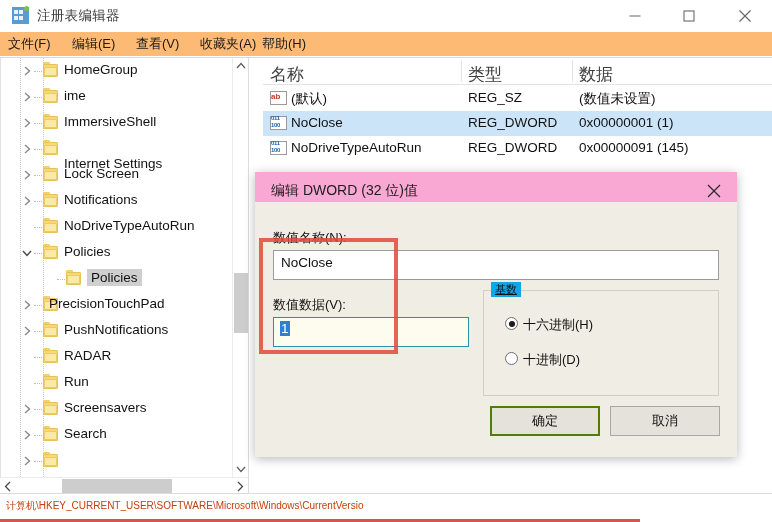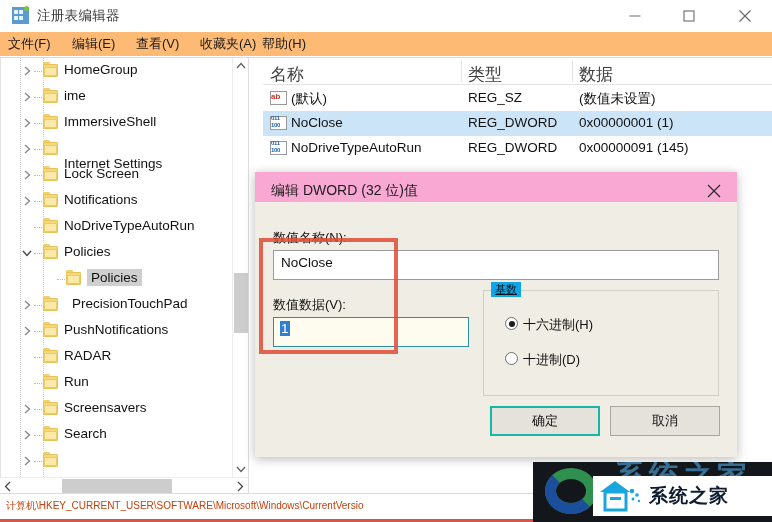--- a/index.html
+++ b/index.html
@@ -95,21 +95,21 @@
 
   .groupbox{position:absolute;border:1px solid #d2d0c6;box-sizing:border-box;background:#f0eee4;}
   .group-cap{position:absolute;background:#0ea5e9;padding:0 4px;font-size:11px;color:#111;text-decoration:underline;}
   .radio{position:absolute;}
   .radio .ring{position:absolute;left:0;top:1px;width:13px;height:13px;border:1px solid #6f6f6f;border-radius:50%;background:#fff;box-sizing:border-box;}
   .radio .dot{position:absolute;left:3.5px;top:4.5px;width:6px;height:6px;border-radius:50%;background:#1a1a1a;}
   .radio .rl{position:absolute;left:18px;top:0px;font-size:13px;color:#111;white-space:nowrap;}
 
   .btn{position:absolute;height:30px;background:#e4e2da;border:1px solid #a9a7a0;box-sizing:border-box;
        font-size:13px;color:#111;text-align:center;line-height:28px;cursor:default;}
-  .btn.default{border:2px solid #14b8a6;line-height:26px;}
+  .btn.default{border:2px solid #4d7c0f;line-height:26px;}
 
   
   .annot{position:absolute;border:4px solid #e04a3a;box-sizing:border-box;opacity:.85;}
 
   
   .statusbar{position:absolute;left:0;top:493px;width:772px;height:29px;background:#fff;border-top:1px solid #dcdcdc;}
   .statusbar .path{position:absolute;left:6px;top:5px;font-size:10px;color:#c2410c;white-space:nowrap;}
   .statusbar .uline{position:absolute;left:0;top:25px;width:640px;height:3px;background:#d9534f;}
 
   
@@ -277,21 +277,21 @@
           <div class="tnode" style="top: 234px;">
             <span class="exp" style="left: 21px;"><svg width="12" height="12" viewBox="0 0 12 12">
                 <polyline points="4,2 8.5,6 4,10" fill="none" stroke="#8a8a8a" stroke-width="1.4"></polyline>
               </svg></span>
             <span class="hline" style="left: 34px;"></span>
             <span class="folder" style="left: 43px;">
               <span class="tab"></span>
               <span class="back"></span>
               <span class="front"></span>
             </span>
-            <span class="lbl" style="left: 72px;">PrecisionTouchPad</span>
+            <span class="lbl" style="left: 49px;">PrecisionTouchPad</span>
           </div>
           <div class="tnode" style="top: 260px;">
             <span class="exp" style="left: 21px;"><svg width="12" height="12" viewBox="0 0 12 12">
                 <polyline points="4,2 8.5,6 4,10" fill="none" stroke="#8a8a8a" stroke-width="1.4"></polyline>
               </svg></span>
             <span class="hline" style="left: 34px;"></span>
             <span class="folder" style="left: 43px;">
               <span class="tab"></span>
               <span class="back"></span>
               <span class="front"></span>
@@ -467,33 +467,14 @@
     </div>
 
     <div class="annot" style="left:4px;top:66px;width:139px;height:116px;"></div>
   </div>
 
   <div class="statusbar">
     <div class="path">计算机\HKEY_CURRENT_USER\SOFTWARE\Microsoft\Windows\CurrentVersio</div>
     <div class="uline"></div>
   </div>
 
-  <div class="wm">
-    <div class="ghost">系统之家</div>
-    <div class="ring"></div>
-    <div class="ring2"></div>
-    <div class="card">
-      <div class="logomark">
-        <svg width="44" height="34" viewBox="0 0 44 34">
-          <polygon points="16,2 31,13 1,13" fill="#19a5dd"></polygon>
-          <rect x="6" y="13" width="21" height="18" fill="none" stroke="#19a5dd" stroke-width="3"></rect>
-          <rect x="11" y="18" width="11" height="3" fill="#19a5dd"></rect>
-          <circle cx="33" cy="12" r="2.3" fill="#19a5dd"></circle>
-          <circle cx="38" cy="16" r="1.8" fill="#19a5dd"></circle>
-          <circle cx="34" cy="20" r="1.5" fill="#19a5dd"></circle>
-          <circle cx="40" cy="22" r="1.2" fill="#19a5dd"></circle>
-        </svg>
-      </div>
-      <div class="cn">系统之家</div>
-    </div>
-  </div>
 
 </div>
 
 </body></html>

